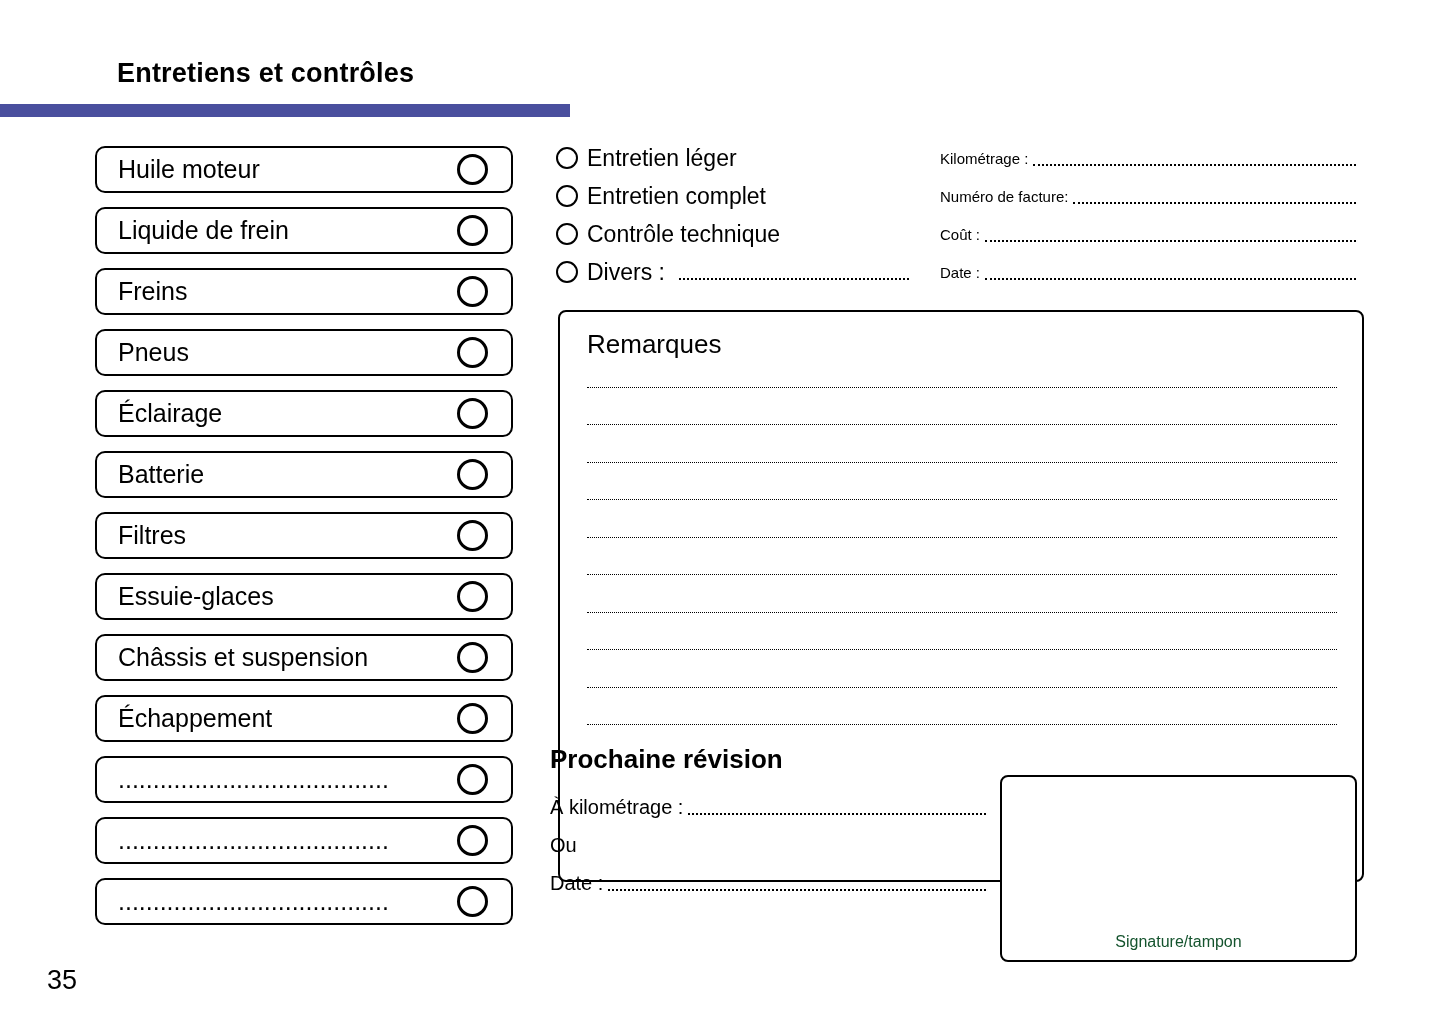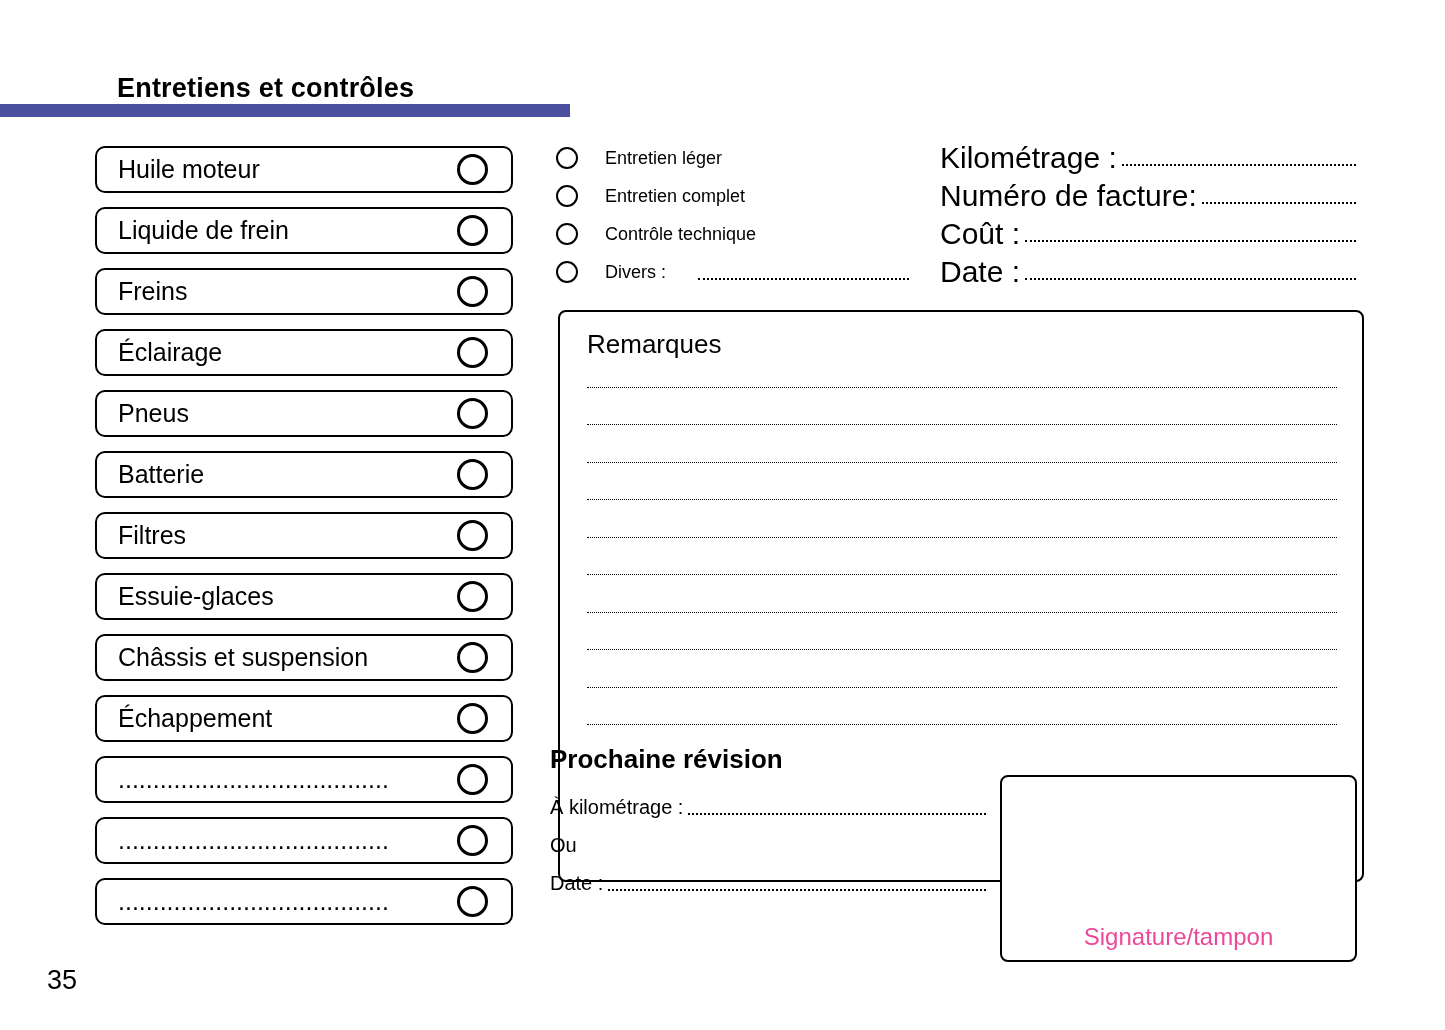--- a/index.html
+++ b/index.html
@@ -5,21 +5,21 @@
   * { margin:0; padding:0; box-sizing:border-box; }
   html, body {
     width:1445px; height:1030px;
     background:#ffffff;
     font-family:"Liberation Sans", sans-serif;
     color:#000;
   }
   .page { position:relative; width:1445px; height:1030px; overflow:hidden; background:#fff; }
 
   .title {
-    position:absolute; left:117px; top:73px;
+    position:absolute; left:117px; top:58px;
     font-size:27px; font-weight:bold; letter-spacing:0.2px;
   }
   .accent-bar {
     position:absolute; left:0; top:104px; width:570px; height:13px;
     background:#4a4f9e;
   }
 
   
   .checklist {
     position:absolute; left:95px; top:146px; width:418px;
@@ -35,37 +35,37 @@
     width:31px; height:31px; border:3px solid #000; border-radius:50%;
     flex:0 0 auto; background:#fff;
   }
 
   
   .service-options {
     position:absolute; left:556px; top:139px; width:353px;
     display:flex; flex-direction:column;
   }
   .service-row {
-    display:flex; align-items:center; height:38px; font-size:18px; gap:27px;
+    display:flex; align-items:center; height:38px; font-size:23px; gap:9px;
   }
   .radio {
     width:22px; height:22px; border:2.5px solid #000; border-radius:50%;
     flex:0 0 auto; background:#fff;
   }
   .leader {
     flex:1 1 auto; border-bottom:2px dotted #000;
     transform:translateY(7px); margin-left:5px; min-width:20px; height:1px;
   }
 
   
   .record-fields {
     position:absolute; left:940px; top:139px; width:416px;
     display:flex; flex-direction:column;
   }
-  .record-row { display:flex; align-items:center; height:38px; font-size:30px; }
+  .record-row { display:flex; align-items:center; height:38px; font-size:15px; }
   .record-row .field-label { white-space:nowrap; }
 
   
   .remarks-box {
     position:absolute; left:550px; top:310px; width:806px; height:572px;
     border:2px solid #000; border-radius:8px; padding:16px 25px 0 27px;
     background:#fff;
     margin-left:8px;
   }
   .remarks-title { font-size:26px; line-height:32px; }
@@ -78,21 +78,21 @@
   .next-row { display:flex; align-items:center; height:38px; font-size:20px; }
   .next-row .field-label { white-space:nowrap; }
 
   
   .signature-box {
     position:absolute; left:1000px; top:775px; width:357px; height:187px;
     border:2px solid #000; border-radius:8px; background:#fff;
     display:flex; align-items:flex-end; justify-content:center;
     padding-bottom:9px;
   }
-  .signature-label { color:#ec4899; font-size:24px; }
+  .signature-label { color:#14532d; font-size:16px; }
 
   .page-number { position:absolute; left:47px; top:965px; font-size:27px; }
 </style>
 </head>
 <body>
 
 <div class="page">
 
   <div class="title">Entretiens et contrôles</div>
   <div class="accent-bar" style="background: rgb(74, 79, 158);"></div>
@@ -104,25 +104,25 @@
     </div>
     <div class="check-item">
       <span class="label">Liquide de frein</span>
       <span class="circle"></span>
     </div>
     <div class="check-item">
       <span class="label">Freins</span>
       <span class="circle"></span>
     </div>
     <div class="check-item">
+      <span class="label">Pneus</span>
+      <span class="circle"></span>
+    </div>
+    <div class="check-item">
       <span class="label">Éclairage</span>
-      <span class="circle"></span>
-    </div>
-    <div class="check-item">
-      <span class="label">Pneus</span>
       <span class="circle"></span>
     </div>
     <div class="check-item">
       <span class="label">Batterie</span>
       <span class="circle"></span>
     </div>
     <div class="check-item">
       <span class="label">Filtres</span>
       <span class="circle"></span>
     </div>

